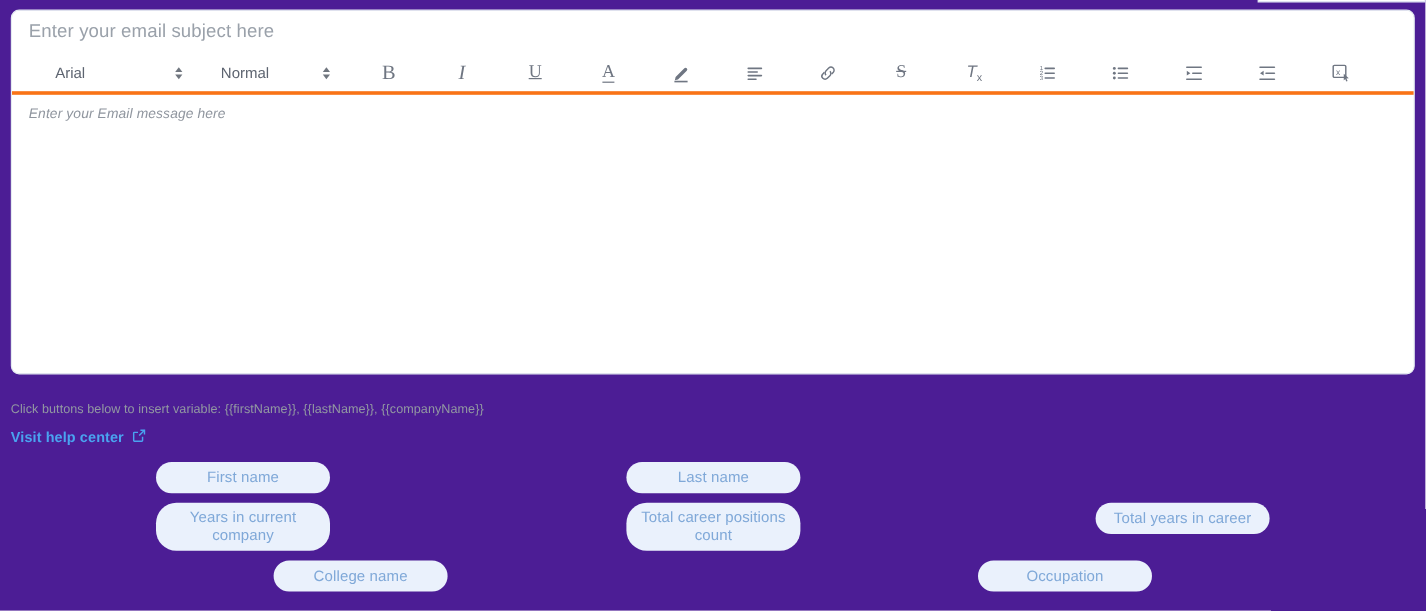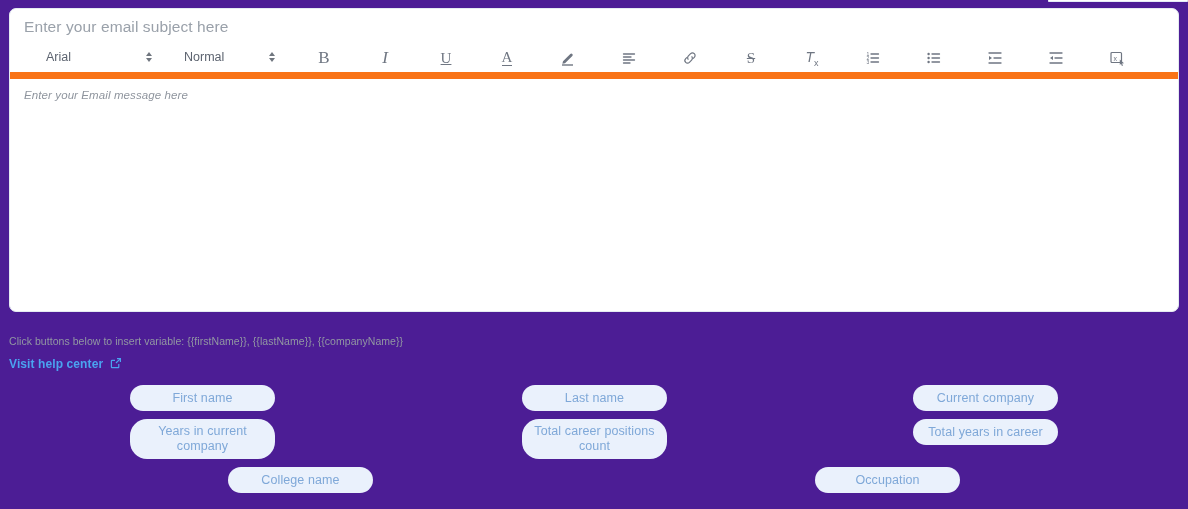--- a/index.html
+++ b/index.html
@@ -67,21 +67,22 @@
     padding: 0;
     letter-spacing: 0.1px;
   }
   .subject-input::placeholder { color: #9aa1aa; opacity: 1; }
 
   
   .toolbar {
     height: 34px;
     flex: 0 0 auto;
     display: flex;
-    border-bottom: 7px solid #f97316;
+    align-items: center;
+    border-bottom: 3px solid #f97316;
     padding: 0 8px 0 14px;
     box-sizing: border-box;
   }
 
   .tb-select {
     display: flex;
     align-items: center;
     justify-content: space-between;
     height: 24px;
     cursor: pointer;
@@ -394,21 +395,20 @@
         <path d="M7 1.6 H10.4 V5"></path>
         <path d="M10.4 1.6 L6 6"></path>
         <path d="M8.8 7 V10.1 a .6 .6 0 0 1-.6 .6 H2 a .6 .6 0 0 1-.6-.6 V3.9 a .6 .6 0 0 1 .6-.6 H5"></path>
       </svg>
     </span>
   </div>
 
   <div class="chips" id="chips">
       <div class="chip" style="left: 130px; top: 0px; width: 145px; height: 26px;">First name</div>
       <div class="chip" style="left: 522px; top: 0px; width: 145px; height: 26px;">Last name</div>
-      <div class="chip" style="left: 913px; top: 0px; width: 145px; height: 26px;">Current company</div>
       <div class="chip" style="left: 130px; top: 34px; width: 145px; height: 40px;">Years in current company</div>
       <div class="chip" style="left: 522px; top: 34px; width: 145px; height: 40px;">Total career positions count</div>
       <div class="chip" style="left: 913px; top: 34px; width: 145px; height: 26px;">Total years in career</div>
       <div class="chip" style="left: 228px; top: 82px; width: 145px; height: 26px;">College name</div>
       <div class="chip" style="left: 815px; top: 82px; width: 145px; height: 26px;">Occupation</div>
     </div>
 
 </div>
 
 </body></html>

